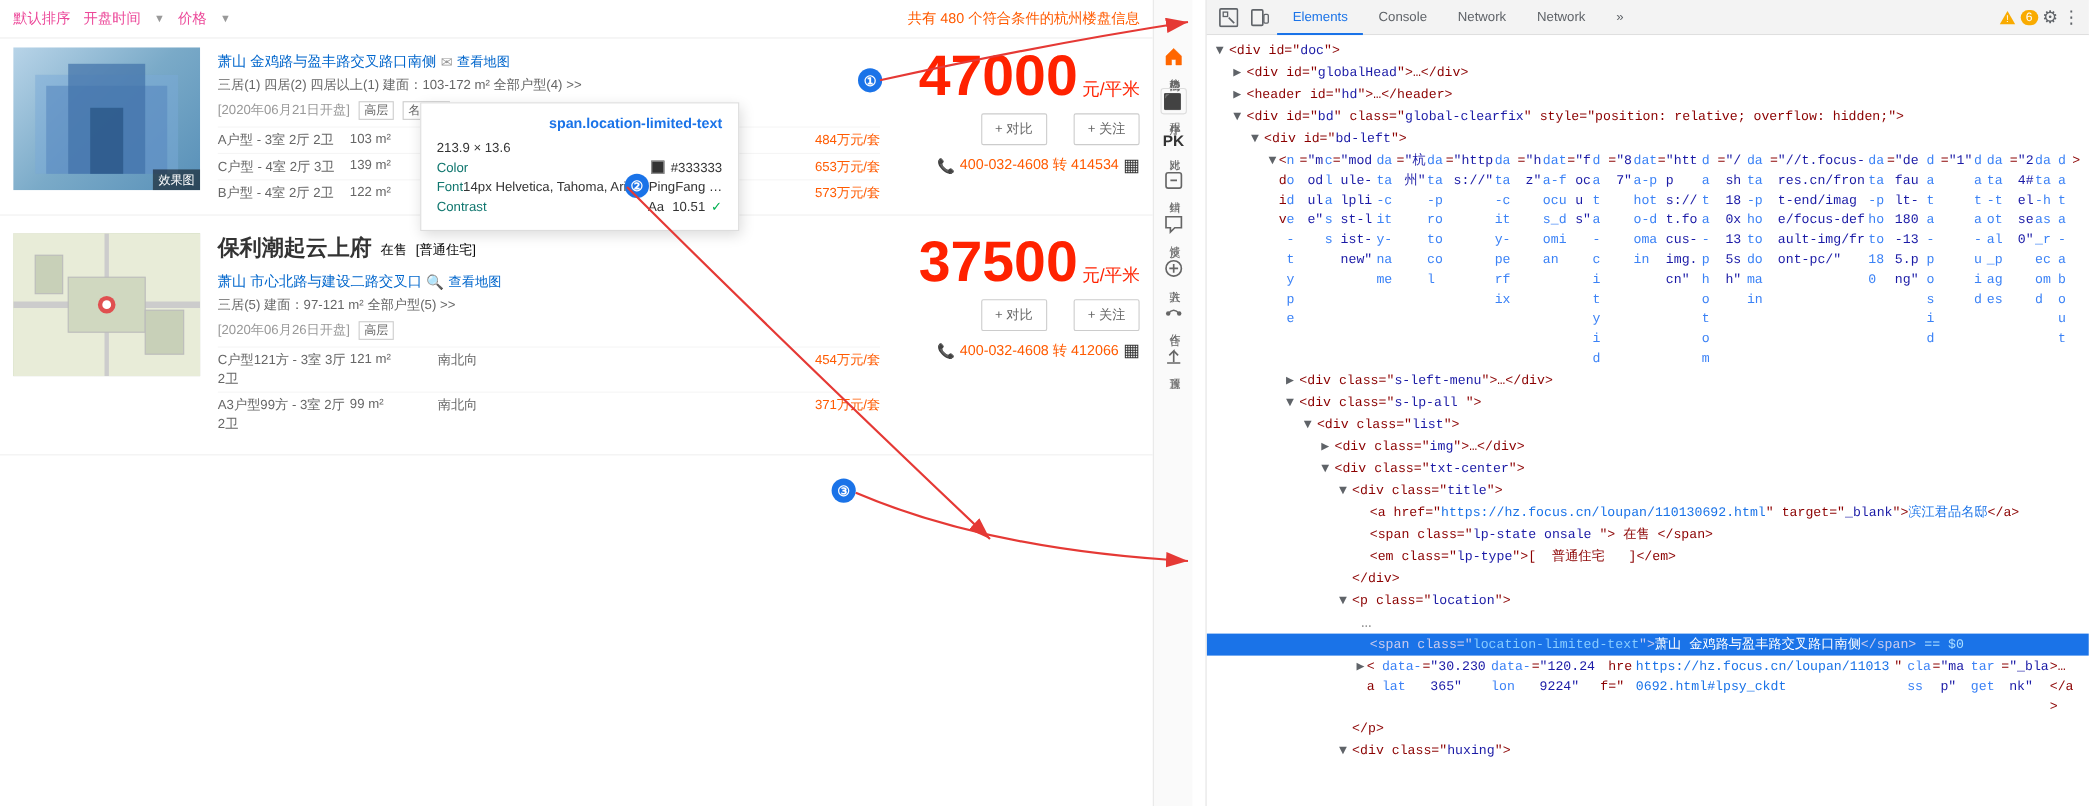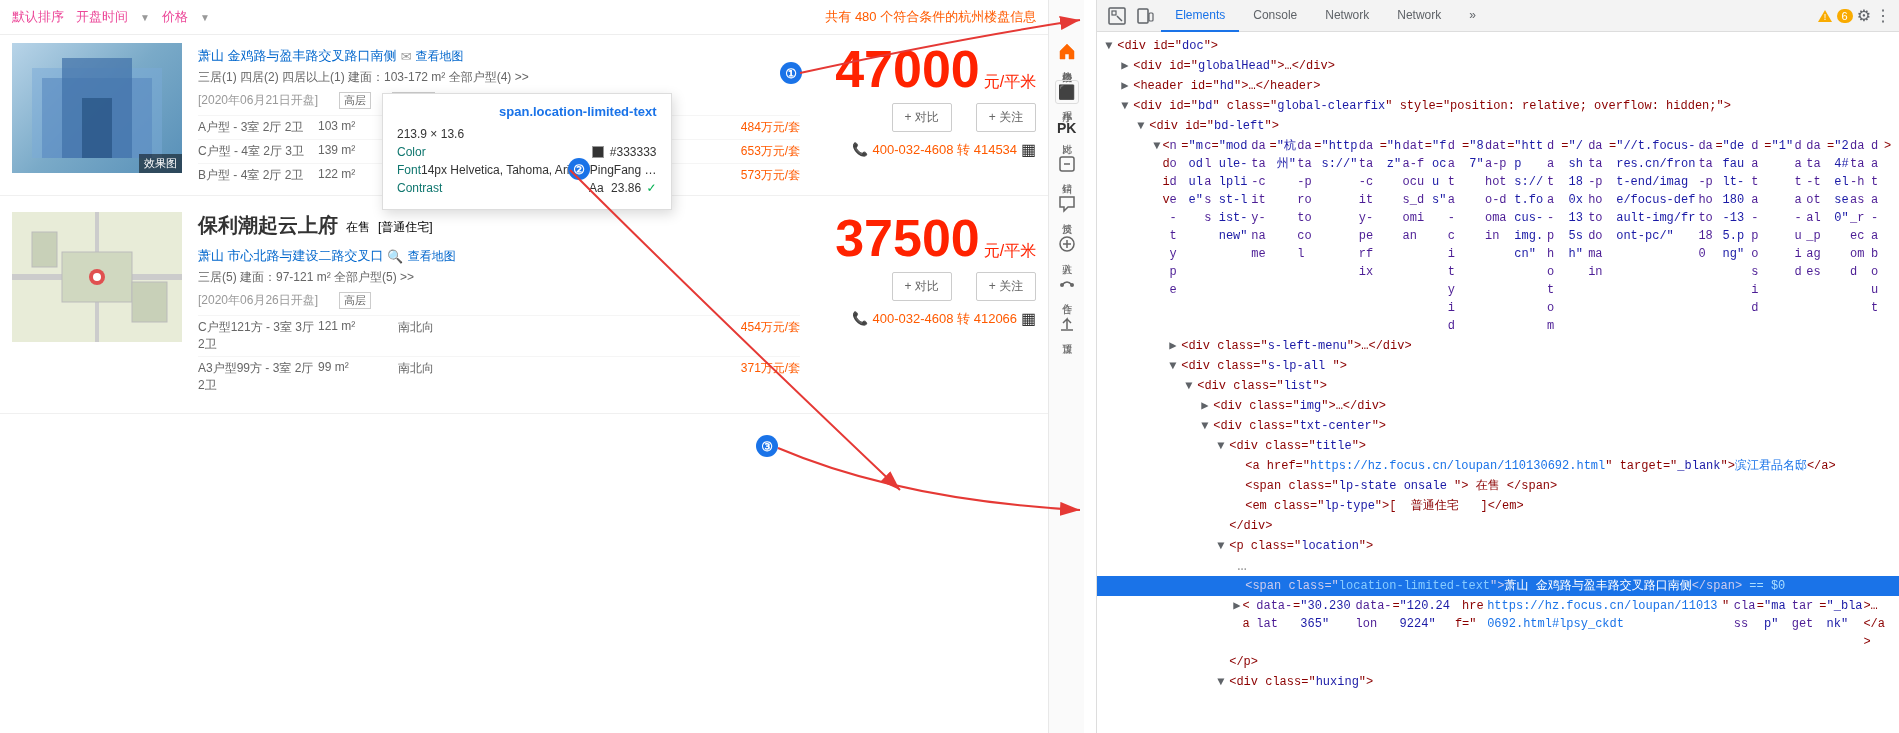--- a/index.html
+++ b/index.html
@@ -21,21 +21,21 @@
     .property-img { width: 170px; height: 130px; background: #ddd; flex-shrink: 0; position: relative; overflow: hidden; }
     .property-img .img-label { position: absolute; bottom: 0; right: 0; background: rgba(0,0,0,0.5); color: #fff; font-size: 11px; padding: 2px 5px; }
     .img-placeholder { width: 100%; height: 100%; background: linear-gradient(135deg, #a8c8e8, #7ab0d8, #5890c0); display: flex; align-items: center; justify-content: center; color: #fff; font-size: 11px; }
 
     .property-info { flex: 1; padding: 0 16px; }
     .property-name { font-size: 20px; font-weight: bold; color: #333; margin-bottom: 4px; }
     .property-address { font-size: 13px; color: #0066cc; margin: 4px 0; display: flex; align-items: center; gap: 4px; }
     .property-address .map-link { color: #0066cc; text-decoration: none; display: flex; align-items: center; gap: 2px; font-size: 12px; }
     .property-address .addr-text { color: #0066cc; }
     .property-rooms { font-size: 12px; color: #666; margin: 4px 0; }
-    .property-date { font-size: 12px; color: #999; margin: 6px 0; display: flex; align-items: center; gap: 21px; }
+    .property-date { font-size: 12px; color: #999; margin: 6px 0; display: flex; align-items: center; gap: 8px; }
     .date-tag { border: 1px solid #ccc; color: #666; font-size: 11px; padding: 0 4px; }
 
     .unit-rows { margin-top: 4px; }
     .unit-row { display: flex; gap: 0; font-size: 12px; color: #666; padding: 3px 0; border-top: 1px solid #f5f5f5; }
     .unit-row .unit-type { width: 120px; color: #666; }
     .unit-row .unit-area { width: 80px; color: #666; }
     .unit-row .unit-orient { width: 80px; color: #666; }
     .unit-row .unit-price { margin-left: auto; color: #ff5a00; }
 
     
@@ -77,21 +77,21 @@
     .devtools-tab.active { color: #1a73e8; border-bottom-color: #1a73e8; }
     .devtools-topbar-right { display: flex; align-items: center; gap: 4px; margin-left: auto; }
     .warn-badge { background: #f9ab00; color: #fff; font-size: 11px; padding: 1px 5px; border-radius: 10px; }
     .dt-gear { color: #5f6368; cursor: pointer; font-size: 16px; }
     .dt-more { color: #5f6368; cursor: pointer; font-size: 16px; }
 
     
     .element-tree { flex: 1; overflow-y: auto; font-family: 'Courier New', monospace; font-size: 12px; color: #333; padding: 4px 0; background: #fff; }
     .tree-line { display: flex; align-items: flex-start; padding: 1px 8px; white-space: pre-wrap; word-break: break-all; cursor: default; line-height: 18px; }
     .html-tag { color: #8b0000; }
-    .html-attr-name { color: #4c1d95; }
+    .html-attr-name { color: #3b82f6; }
     .html-string { color: #1a1aa6; }
     .expand-arrow { color: #5f6368; margin-right: 2px; cursor: pointer; display: inline-block; width: 10px; }
 
     
     .element-tree::-webkit-scrollbar { width: 8px; }
     .element-tree::-webkit-scrollbar-track { background: #f1f1f1; }
     .element-tree::-webkit-scrollbar-thumb { background: #ccc; border-radius: 4px; }
 
     
     .ellipsis-btn { color: #999; font-size: 16px; cursor: pointer; padding: 0 4px; }
@@ -146,21 +146,21 @@
             </span>
           </div>
           <div class="popup-row">
             <span class="popup-label">Font</span>
             <span class="popup-value">14px Helvetica, Tahoma, Arial, "PingFang …</span>
           </div>
           <div class="popup-row">
             <span class="popup-label">Contrast</span>
             <span class="popup-value">
               <span>Aa</span>
-              <span style="margin-left:4px;">23.86</span>
+              <span style="margin-left:4px;">10.51</span>
               <span style="color:#00b050;margin-left:2px;">✓</span>
             </span>
           </div>
         </div>
 
         <div class="property-address" style="margin-top: 4px;">
           <span class="addr-text">萧山 金鸡路与盈丰路交叉路口南侧</span>
           <span style="font-size:13px;color:#999;">✉</span>
           <a class="map-link">查看地图</a>
         </div>

